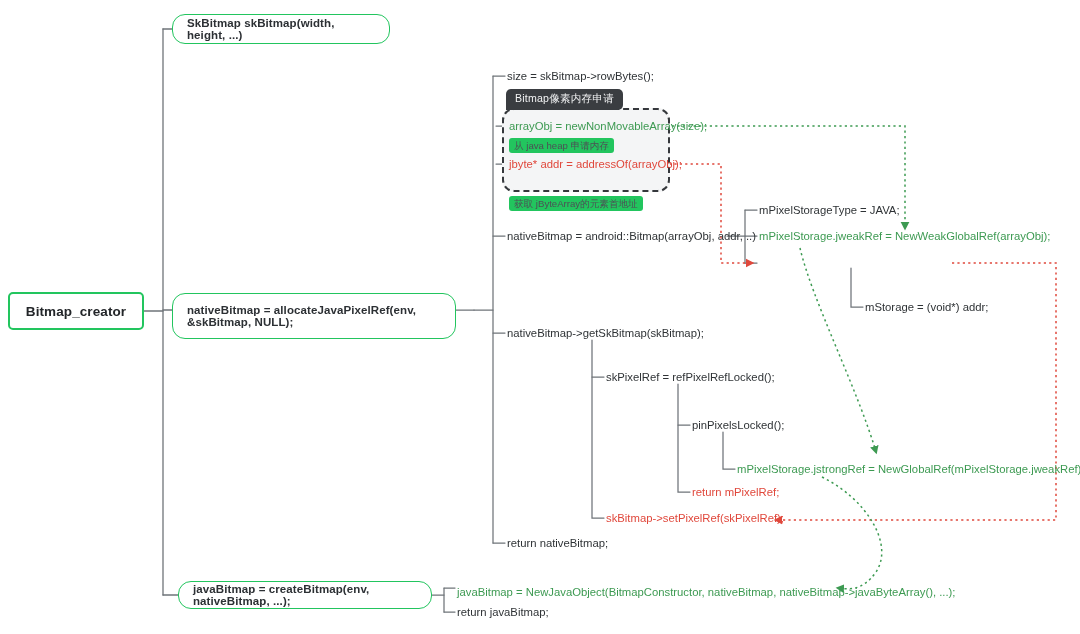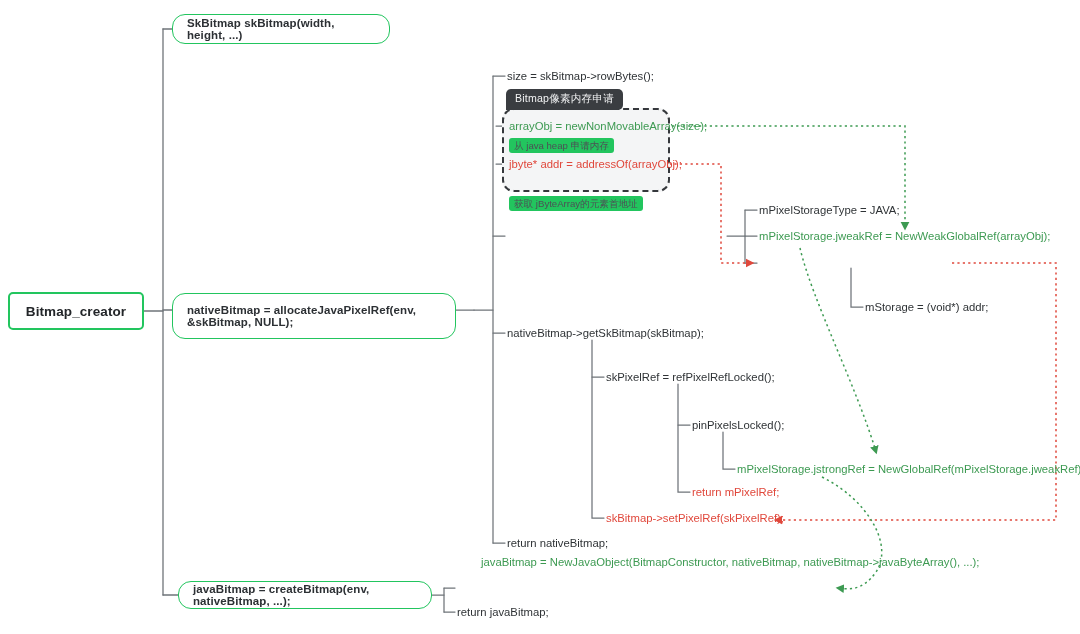--- a/index.html
+++ b/index.html
@@ -193,20 +193,21 @@
   <div class="group-box"></div>
   <div class="group-tag">Bitmap像素内存申请</div>
 
   <div class="leaf green" style="left:509px; top:120px;">arrayObj = newNonMovableArray(size);</div>
   <div class="subnote" style="left:509px; top:138px;">从 java heap 申请内存</div>
   <div class="leaf red" style="left:509px; top:158px;">jbyte* addr = addressOf(arrayObj);</div>
   <div class="subnote" style="left:509px; top:176px;margin-top:20px;">获取 jByteArray的元素首地址</div>
 
   <div class="leaf" style="left:507px; top:70px;">size = skBitmap-&gt;rowBytes();</div>
 
+  <div class="leaf" style="left:507px; top:230px;">nativeBitmap = android::Bitmap(arrayObj, addr, ..)</div>
 
   <div class="leaf" style="left:759px; top:204px;">mPixelStorageType = JAVA;</div>
 
   <div class="leaf green" style="left:759px; top:230px;">mPixelStorage.jweakRef = NewWeakGlobalRef(arrayObj);</div>
 
 
   <div class="leaf" style="left:865px; top:301px;">mStorage = (void*) addr;</div>
 
   <div class="leaf" style="left:507px; top:327px;">nativeBitmap-&gt;getSkBitmap(skBitmap);</div>
 
@@ -215,17 +216,17 @@
   <div class="leaf" style="left:692px; top:419px;">pinPixelsLocked();</div>
 
   <div class="leaf green" style="left:737px; top:463px;">mPixelStorage.jstrongRef = NewGlobalRef(mPixelStorage.jweakRef);</div>
 
   <div class="leaf red" style="left:692px; top:486px;">return mPixelRef;</div>
 
   <div class="leaf red" style="left:606px; top:512px;">skBitmap-&gt;setPixelRef(skPixelRef);</div>
 
   <div class="leaf" style="left:507px; top:537px;">return nativeBitmap;</div>
 
-  <div class="leaf green" style="left:457px; top:556px;margin-left:24px;">javaBitmap = NewJavaObject(BitmapConstructor, nativeBitmap, nativeBitmap-&gt;javaByteArray(),  ...);</div>
+  <div class="leaf green" style="left:457px; top:586px;">javaBitmap = NewJavaObject(BitmapConstructor, nativeBitmap, nativeBitmap-&gt;javaByteArray(),  ...);</div>
 
   <div class="leaf" style="left:457px; top:606px;">return javaBitmap;</div>
 
 </div>
 
 </body></html>

